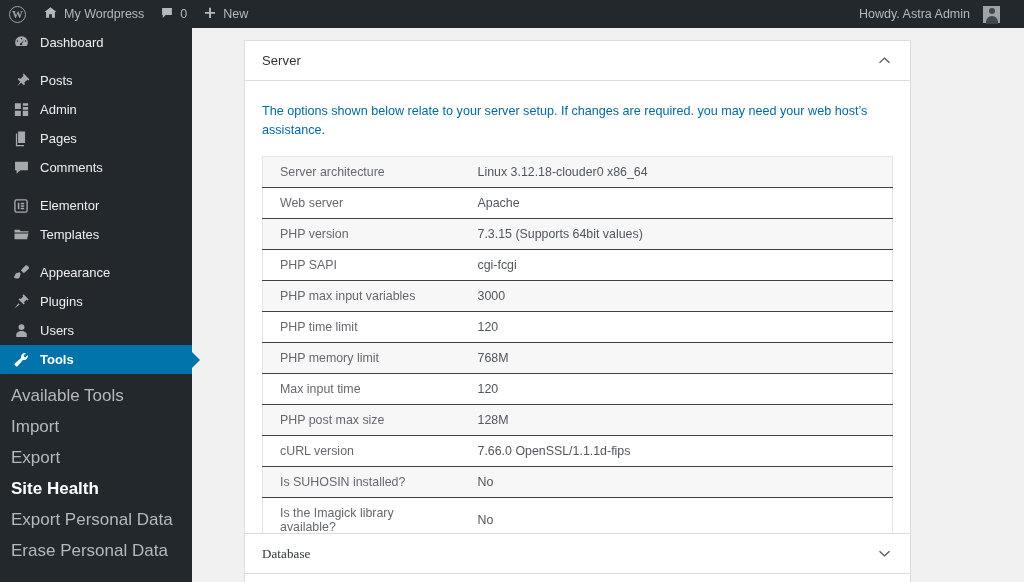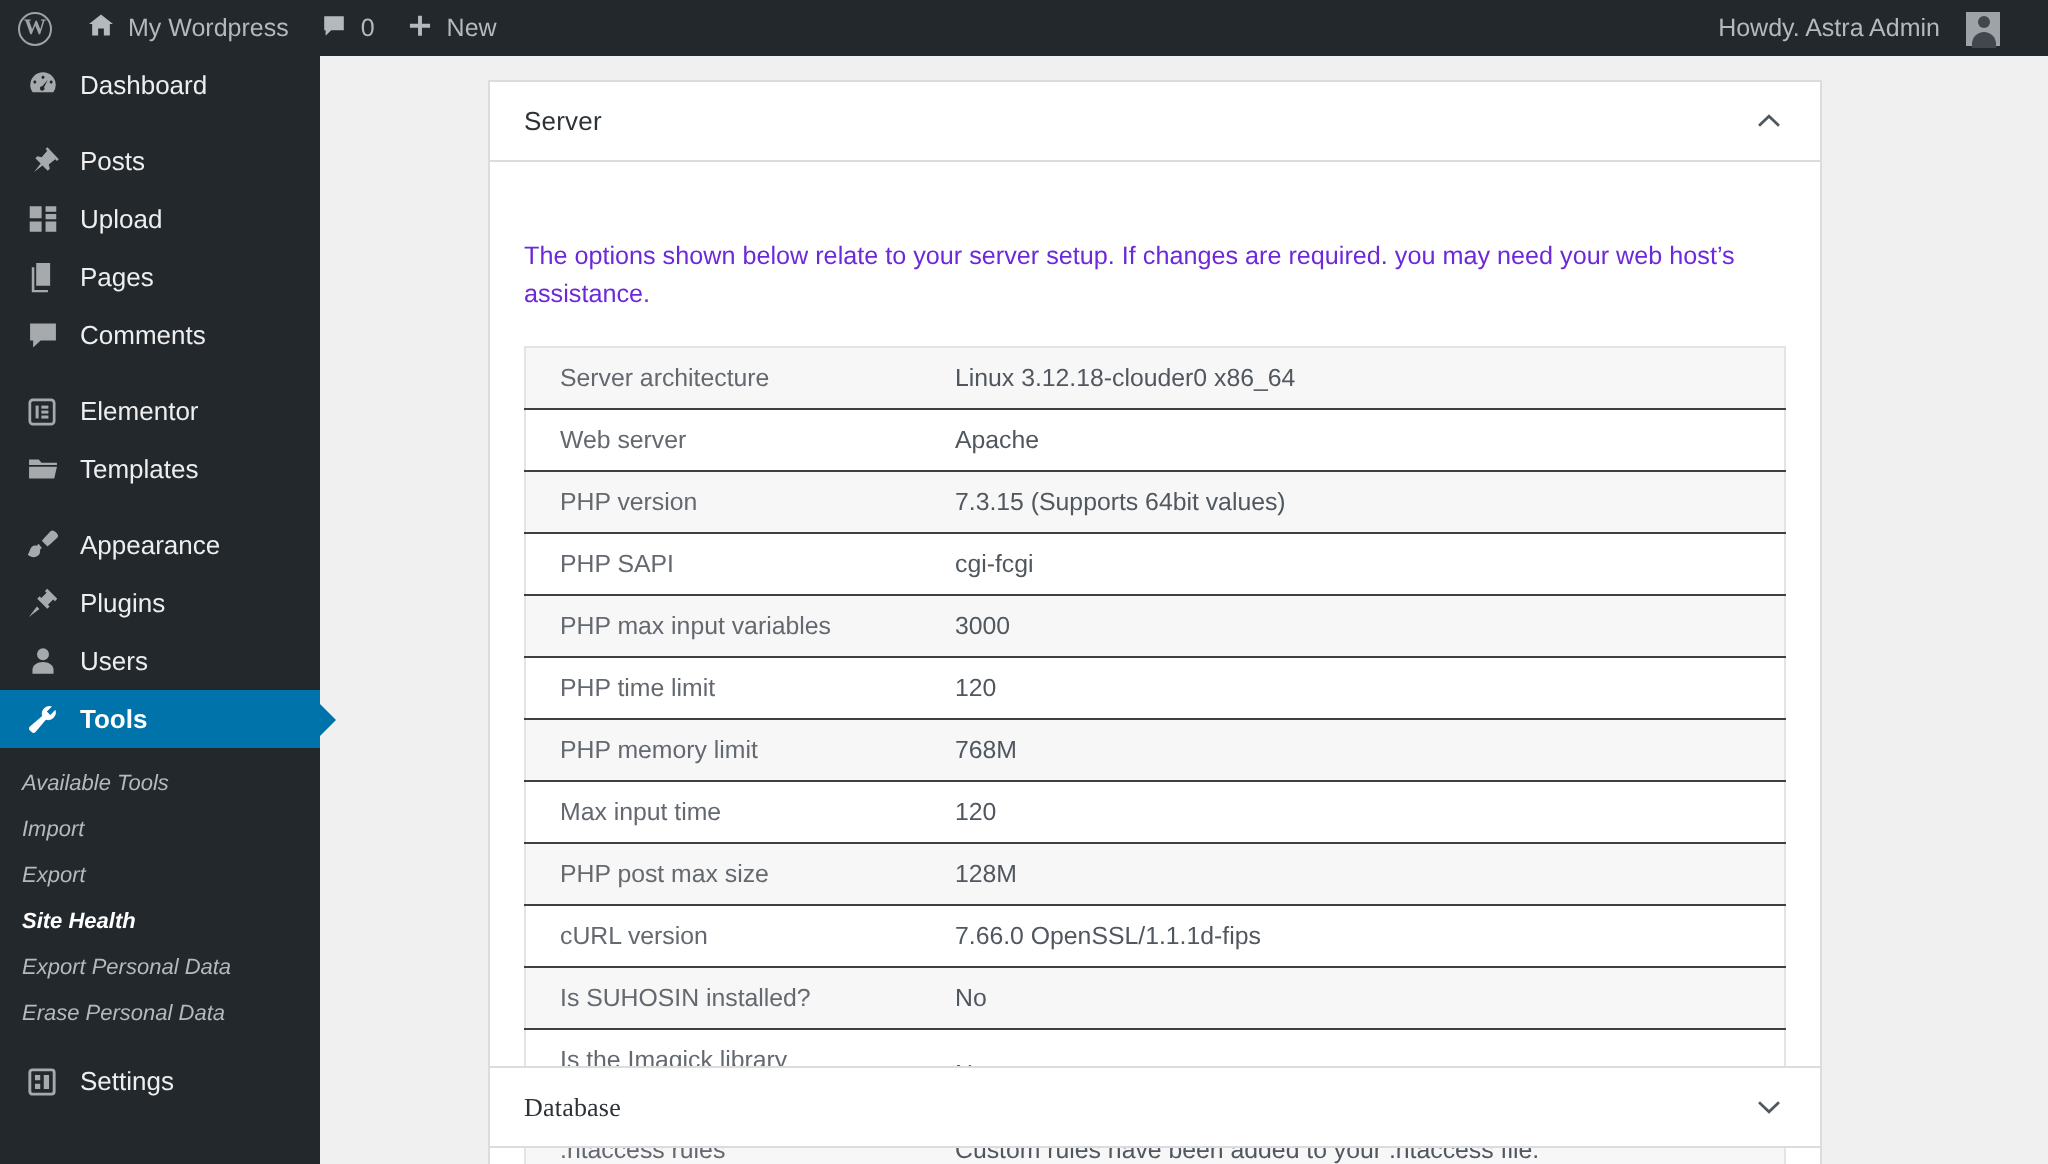--- a/index.html
+++ b/index.html
@@ -40,21 +40,21 @@
     width:6px; height:6px; border-radius:50%; background:#41474c;
   }
   .av-wrap::after {
     content:""; position:absolute; left:2.5px; top:10px;
     width:12px; height:8px; border-radius:6px 6px 0 0; background:#41474c;
   }
 
   
   #sidebar {
     position: absolute; top: 28px; left: 0;
-    width: 160px; height: 554px;
+    width: 192px; height: 554px;
     background: #23282d;
     z-index: 20;
   }
   .menu-item {
     position: relative;
     display: flex; align-items: center;
     height: 29px;
     padding-left: 11px;
     color: #eee;
     font-size: 13px;
@@ -76,24 +76,23 @@
     content: "";
     position: absolute; right: -8px; top: 50%;
     transform: translateY(-50%);
     border-style: solid; border-width: 8px 0 8px 8px;
     border-color: transparent transparent transparent #0073aa;
   }
   .submenu { padding: 6px 0 8px 0; background: #23282d; }
   .submenu-item {
     display: block;
     padding: 5.5px 0 5.5px 11px;
-    font-size: 11px;
+    font-size: 17px;
     color: #b4b9be;
     white-space: nowrap;
-    font-style: italic;
   }
   .submenu-item.current { color: #fff; font-weight: 700; }
   .menu-sep { height: 9px; }
   .collapse-row {
     display: flex; align-items: center;
     height: 29px; padding-left: 11px;
     color: #b4b9be; font-size: 13px;
   }
   .collapse-row .mi-icon { width:20px;height:20px;margin-right:9px;flex:0 0 20px;
     display:inline-flex;align-items:center;justify-content:center; }
@@ -123,23 +122,23 @@
     border: 1px solid #dcdcde;
     margin: -1px;
     font-size: 13px;
     color: #2c3338;
     font-weight: 400;
   }
   .accordion-header .ac-title { letter-spacing: .1px; }
   .chev { width: 18px; height: 18px; display:inline-flex; align-items:center; justify-content:center; }
 
   .acc-desc {
-    padding: 39px 17px 16px 17px;
+    padding: 22px 17px 16px 17px;
     font-size: 12.6px;
-    color: #6d28d9;
+    color: #0369a1;
     line-height: 1.5;
   }
 
   .info-table {
     margin: 0 17px 20px 17px;
     border: 1px solid #e4e4e5;
     border-collapse: collapse;
     width: calc(100% - 34px);
   }
   .info-table tr { border-bottom: 1px solid #404040; }
@@ -214,21 +213,21 @@
     </span>
     <span>Posts</span>
   </div>
 
   <div class="menu-item">
     <span class="mi-icon">
       <svg width="17" height="17" viewBox="0 0 20 20" fill="#a7aaad">
           <path d="M2.2 2.5h7v7h-7zM11.5 2.5h6.3v3.2h-6.3zM11.5 7h6.3v3.2h-6.3zM2.2 11.5h7v6h-7zM11.5 11.5h6.3v6h-6.3z"></path>
         </svg>
     </span>
-    <span>Upload</span>
+    <span>Admin</span>
   </div>
 
   <div class="menu-item">
     <span class="mi-icon">
       <svg width="17" height="17" viewBox="0 0 20 20" fill="#a7aaad">
           <path d="M6 1.8h8.2v13.4H6zM3.4 4.2h1.5v13.4h8V19H3.4z"></path>
         </svg>
     </span>
     <span>Pages</span>
   </div>

